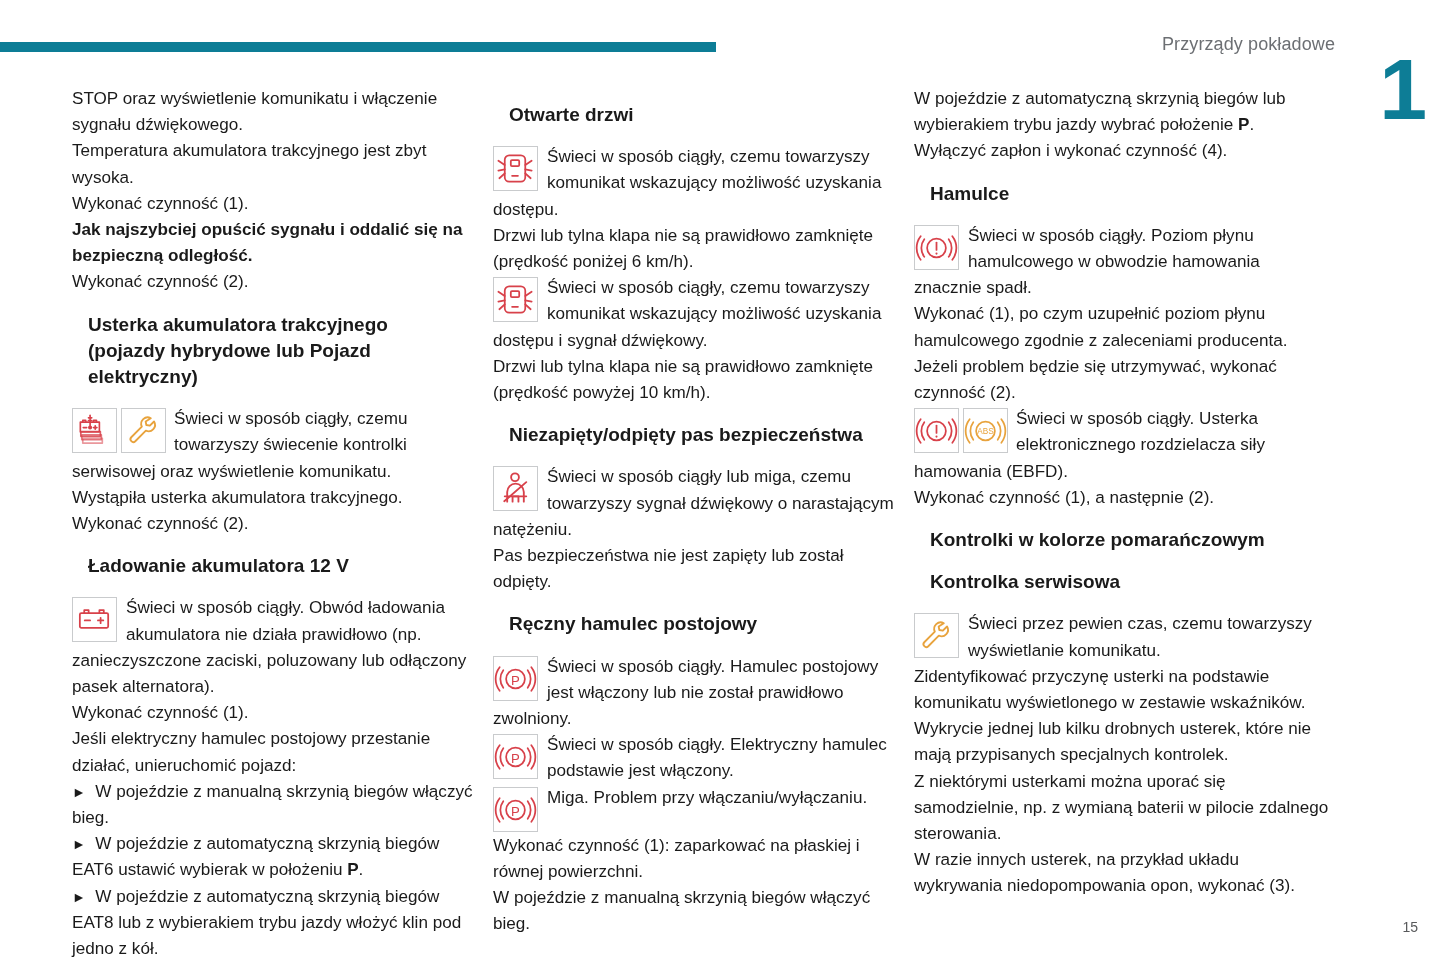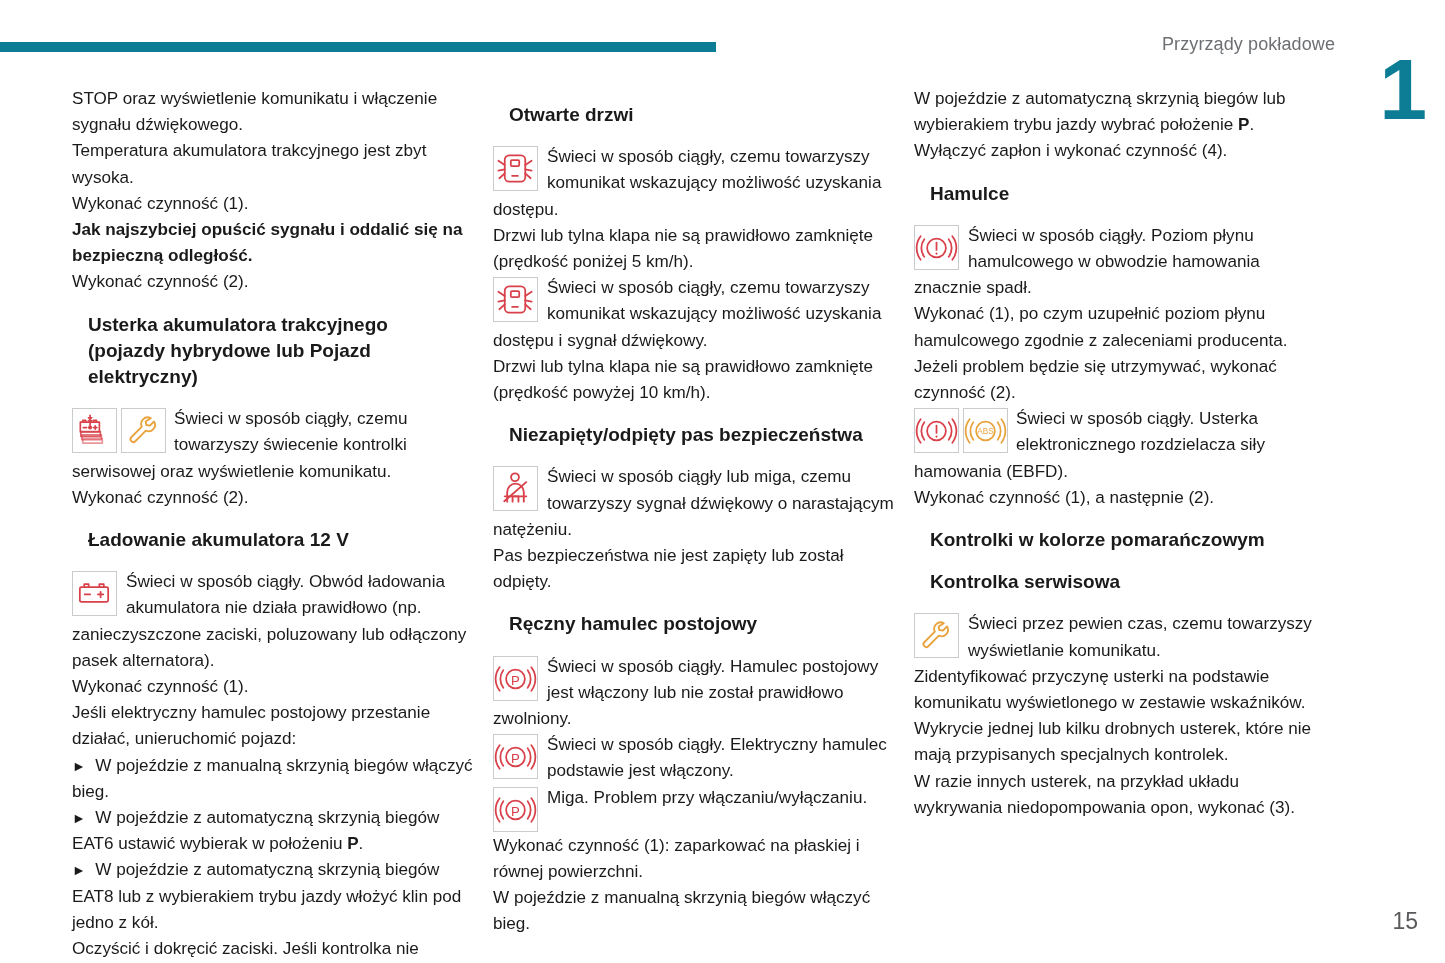--- a/index.html
+++ b/index.html
@@ -41,21 +41,21 @@
     font-size: 86px;
     line-height: 86px;
     font-weight: bold;
     color: #0d7d96;
     font-family: "Liberation Sans", sans-serif;
   }
   .page-num {
     position: absolute;
     right: 27px;
     bottom: 28px;
-    font-size: 23px;
+    font-size: 14px;
     color: #58595b;
     font-weight: normal;
   }
 
   
   .cols {
     position: absolute;
     left: 72px;
     top: 86px;
     width: 1290px;
@@ -222,20 +222,21 @@
               <use href="#g-tbatt"></use>
             </svg>
         </span><span class="ic">
           <svg viewBox="0 0 44 44">
               <use href="#g-wrench"></use>
             </svg>
         </span>
       </span>
       <span>Świeci w sposób ciągły, czemu towarzyszy świecenie kontrolki serwisowej oraz wyświetlenie komunikatu.</span>
     </div>
+    <p class="t">Wystąpiła usterka akumulatora trakcyjnego.</p>
     <p class="t">Wykonać czynność (2).</p>
 
     <h3 class="head gap-before">Ładowanie akumulatora 12 V</h3>
     <div class="blk">
       <span class="icons">
         <span class="ic">
           <svg viewBox="0 0 44 44">
               <use href="#g-batt12"></use>
             </svg>
         </span>
@@ -256,21 +257,21 @@
     <div class="blk">
       <span class="icons">
         <span class="ic">
           <svg viewBox="0 0 44 44">
               <use href="#g-door"></use>
             </svg>
         </span>
       </span>
       <span>Świeci w sposób ciągły, czemu towarzyszy komunikat wskazujący możliwość uzyskania dostępu.</span>
     </div>
-    <p class="t">Drzwi lub tylna klapa nie są prawidłowo zamknięte (prędkość poniżej 5 km/h).</p>
+    <p class="t">Drzwi lub tylna klapa nie są prawidłowo zamknięte (prędkość poniżej 6 km/h).</p>
     <div class="blk">
       <span class="icons">
         <span class="ic">
           <svg viewBox="0 0 44 44">
               <use href="#g-door"></use>
             </svg>
         </span>
       </span>
       <span>Świeci w sposób ciągły, czemu towarzyszy komunikat wskazujący możliwość uzyskania dostępu i sygnał dźwiękowy.</span>
     </div>
@@ -364,16 +365,17 @@
         <span class="ic">
           <svg viewBox="0 0 44 44">
               <use href="#g-wrench"></use>
             </svg>
         </span>
       </span>
       <span>Świeci przez pewien czas, czemu towarzyszy wyświetlanie komunikatu.</span>
     </div>
     <p class="t">Zidentyfikować przyczynę usterki na podstawie komunikatu wyświetlonego w zestawie wskaźników.</p>
     <p class="t">Wykrycie jednej lub kilku drobnych usterek, które nie mają przypisanych specjalnych kontrolek.</p>
+    <p class="t">Z niektórymi usterkami można uporać się samodzielnie, np. z wymianą baterii w pilocie zdalnego sterowania.</p>
     <p class="t">W razie innych usterek, na przykład układu wykrywania niedopompowania opon, wykonać (3).</p>
   </div>
 
 </div>
 
 </body></html>

